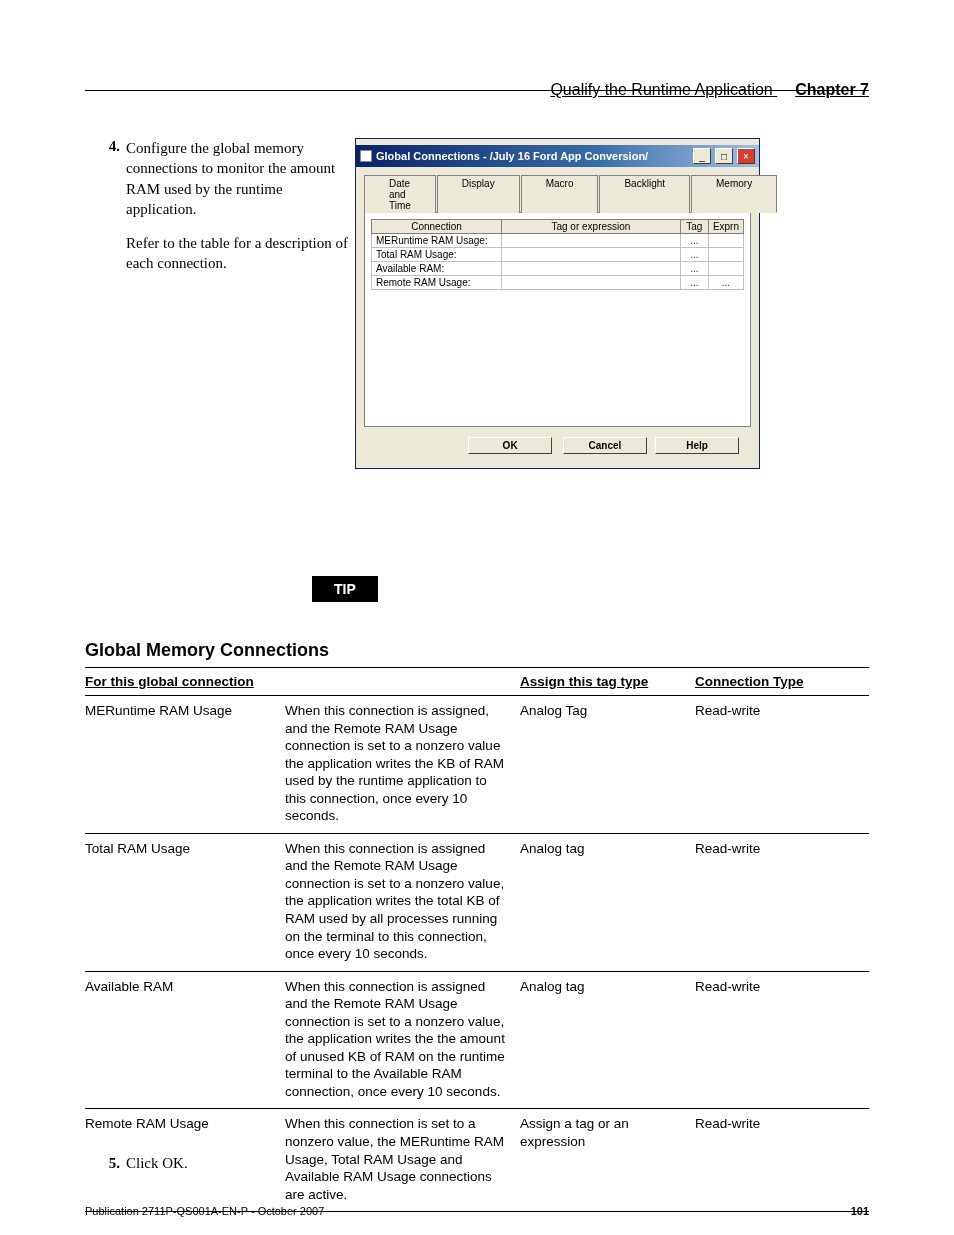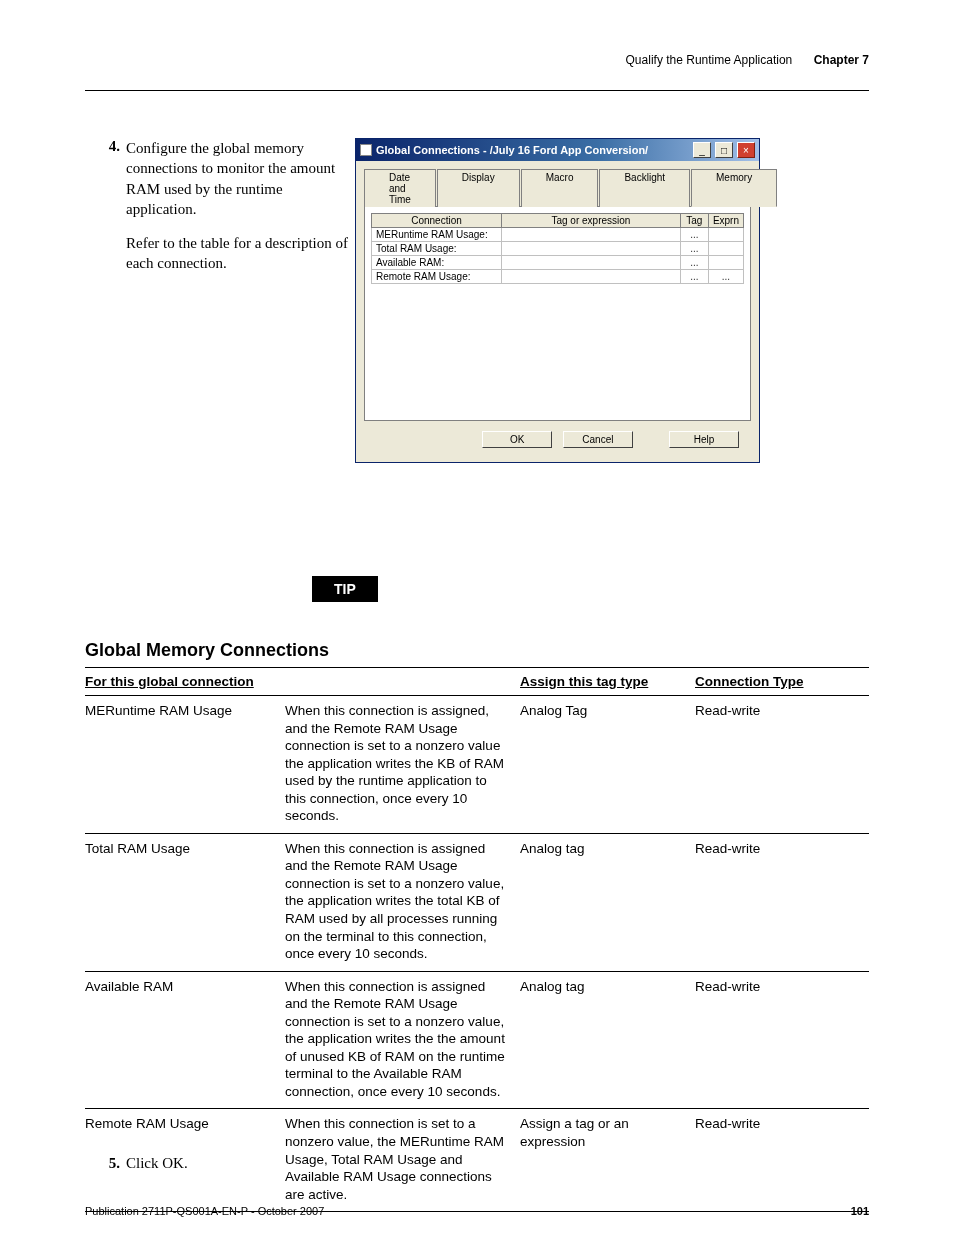--- a/index.html
+++ b/index.html
@@ -15,55 +15,56 @@
   }
   .header-line {
     border-top: 1.5px solid #000;
     position: absolute;
     top: 90px;
     left: 85px;
     right: 85px;
   }
   .page-header {
     position: absolute;
-    top: 53px;
+    top: 81px;
     right: 85px;
-    font-size: 12px;
+    font-size: 16px;
+    text-decoration: underline;
   }
   .page-header .chapter { font-weight: bold; margin-left: 18px; }
   .main { position: absolute; top: 138px; left: 100px; right: 85px; }
   .step-row { display: flex; margin-bottom: 10px; }
   .step-num { font-weight: bold; font-family: Georgia, serif; font-size: 15px; width: 26px; text-align: right; padding-right: 6px; }
   .step-text-col { width: 222px; font-family: Georgia, serif; font-size: 15px; line-height: 1.35; }
   .step-para { margin-bottom: 14px; }
 
   
   .dialog-wrap { position: absolute; left: 255px; top: 0; width: 405px; }
   .dialog { border: 1px solid #0a246a; background: #ece9d8; font-size: 10px; }
   .dlg-title {
     background: linear-gradient(to right,#0a246a,#3a6ea5 60%,#a3c0e8);
-    color: #fff; padding: 3px 4px; display: flex; align-items: center; gap: 4px;
+    color: #fff; padding: 3px 4px; display: flex; align-items: center; gap: 4px; margin-top: 6px;
   }
   .dlg-title .t { flex:1; font-weight: bold; font-size: 11px; }
   .wbtn { width: 18px; height: 16px; background: #ece9d8; border: 1px solid #fff; border-right-color:#404040; border-bottom-color:#404040; display:flex; align-items:center; justify-content:center; font-size:10px; color:#000;}
   .dlg-body { padding: 8px; }
   .update-row { text-align: right; margin-bottom: 12px; }
   .update-row label { font-size:10px; }
   .update-input { width: 32px; border:1px solid #7f9db9; background:#e8f0f8; font-size:10px; padding:1px; }
   .update-drop { display:inline-block; width:16px; height:14px; border:1px solid #7f9db9; background:#ece9d8; vertical-align:middle; font-size:8px; text-align:center;}
   .tabs { display:flex; font-size:10px; margin-bottom:-1px; }
   .tab { padding: 2px 24px; border:1px solid #808080; border-bottom:none; background:#ece9d8; margin-right:1px; }
   .tab.active { background:#ece9d8; border-bottom:1px solid #ece9d8; position:relative; top:0; }
   .grid-holder { border:1px solid #808080; background:#fff; padding:6px;}
   .grid { width:100%; border-collapse:collapse; font-size:10px;}
   .grid th { background:#ece9d8; border:1px solid #808080; font-weight:normal; padding:1px 4px; }
   .grid td { border:1px solid #c0c0c0; padding:1px 4px; height:12px; background:#fff;}
   .grid td.ell { text-align:center; color:#333; }
   .dlg-foot { text-align:center; padding:10px 0 6px; position:relative;}
-  .dlg-btn { width:70px; font-size:10px; padding:2px 0; background:#ece9d8; border:1px solid #404040; border-top-color:#fff; border-left-color:#fff; margin:0 4px;}
+  .dlg-btn { width:84px; font-size:10px; padding:2px 0; background:#ece9d8; border:1px solid #404040; border-top-color:#fff; border-left-color:#fff; margin:0 4px;font-weight:bold;}
   .dlg-help { position:absolute; right:8px; top:10px; }
 
   
   .tip-row { position: absolute; top: 576px; left: 267px; right: 85px; display:flex; align-items:flex-start; gap: 16px; padding-left: 45px;}
   .tip-badge { background:#000; color:#fff; font-weight:bold; font-size:14px; padding:5px 22px; }
   .tip-text { font-size:13.5px; line-height:1.35; }
 
   
   .table-section { position:absolute; top: 640px; left: 0; right:85px; }
   .tbl-caption { font-weight:bold; font-size:18px; margin-bottom:6px; }

